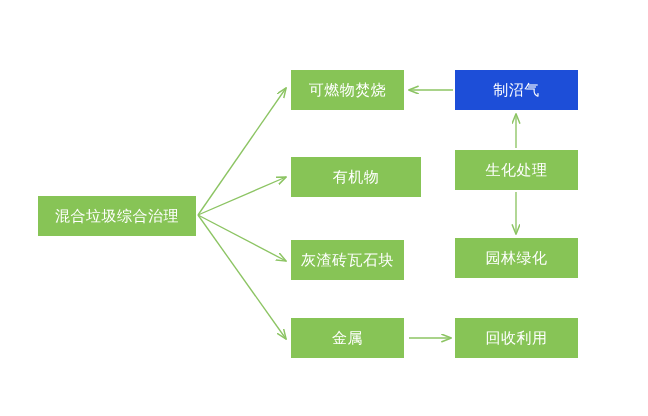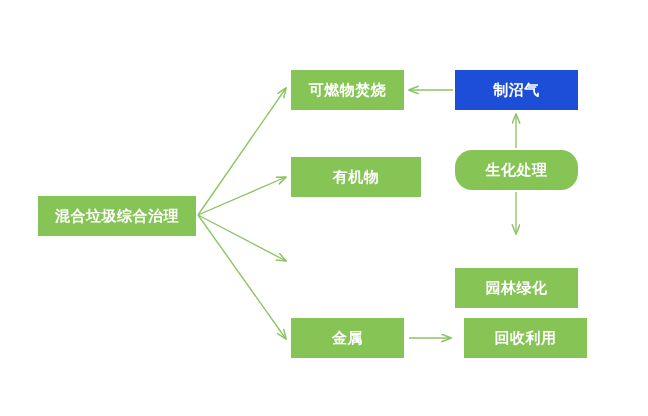--- a/index.html
+++ b/index.html
@@ -33,21 +33,20 @@
     background: #87c456;
     color: #ffffff;
     display: flex;
     align-items: center;
     justify-content: center;
     font-size: 15px;
     line-height: 1;
     letter-spacing: 0.5px;
     white-space: nowrap;
     z-index: 2;
-    font-weight: bold;
   }
   .node-label {
     display: block;
     text-align: center;
   }
 </style>
 </head>
 <body>
 
 <div id="canvas" style="background: rgb(255, 255, 255);">
@@ -75,34 +74,37 @@
   </div>
 
   <div class="node" style="left: 291px; top: 70px; width: 113px; height: 40px; background: rgb(135, 196, 86); color: rgb(255, 255, 255);">
     <span class="node-label">可燃物焚烧</span>
   </div>
 
   <div class="node" style="left: 291px; top: 157px; width: 130px; height: 40px; background: rgb(135, 196, 86); color: rgb(255, 255, 255);">
     <span class="node-label">有机物</span>
   </div>
 
+  <div class="node" style="left: 291px; top: 240px; width: 113px; height: 40px; background: rgb(135, 196, 86); color: rgb(255, 255, 255);">
+    <span class="node-label">灰渣砖瓦石块</span>
+  </div>
 
   <div class="node" style="left: 291px; top: 318px; width: 113px; height: 40px; background: rgb(135, 196, 86); color: rgb(255, 255, 255);">
     <span class="node-label">金属</span>
   </div>
 
   <div class="node" style="left: 455px; top: 70px; width: 123px; height: 40px; background: #1d4ed8; color: rgb(255, 255, 255);">
     <span class="node-label">制沼气</span>
   </div>
 
-  <div class="node" style="left: 455px; top: 150px; width: 123px; height: 40px; background: rgb(135, 196, 86); color: rgb(255, 255, 255); border-radius: 17px;">
+  <div class="node" style="left: 455px; top: 150px; width: 123px; height: 40px; background: rgb(135, 196, 86); color: rgb(255, 255, 255);">
     <span class="node-label">生化处理</span>
   </div>
 
-  <div class="node" style="left: 455px; top: 238px; width: 123px; height: 40px; background: rgb(135, 196, 86); color: rgb(255, 255, 255); margin-top: 30px;">
+  <div class="node" style="left: 455px; top: 238px; width: 123px; height: 40px; background: rgb(135, 196, 86); color: rgb(255, 255, 255);">
     <span class="node-label">园林绿化</span>
   </div>
 
-  <div class="node" style="left: 455px; top: 318px; width: 123px; height: 40px; background: rgb(135, 196, 86); color: rgb(255, 255, 255); margin-left: 9px;">
+  <div class="node" style="left: 455px; top: 318px; width: 123px; height: 40px; background: rgb(135, 196, 86); color: rgb(255, 255, 255);">
     <span class="node-label">回收利用</span>
   </div>
 
 </div>
 
 </body></html>

